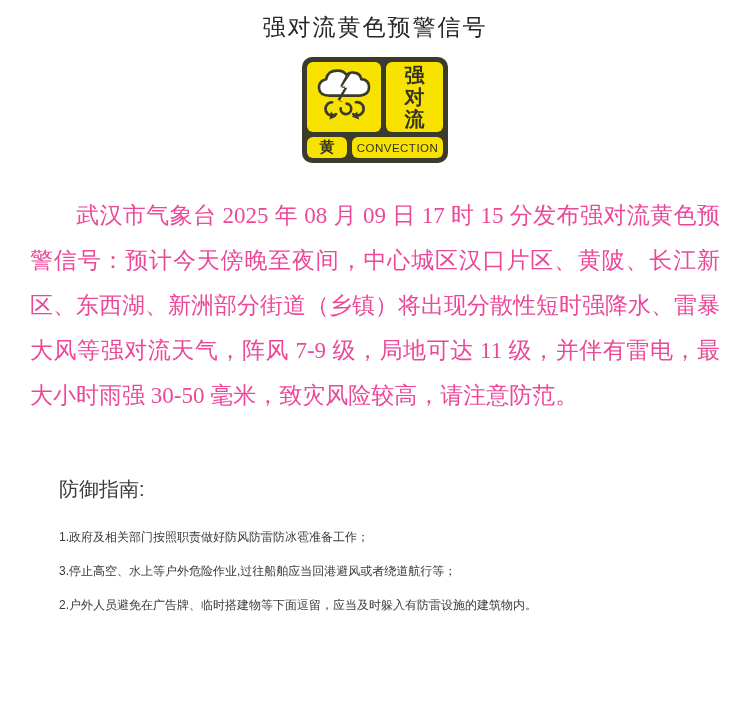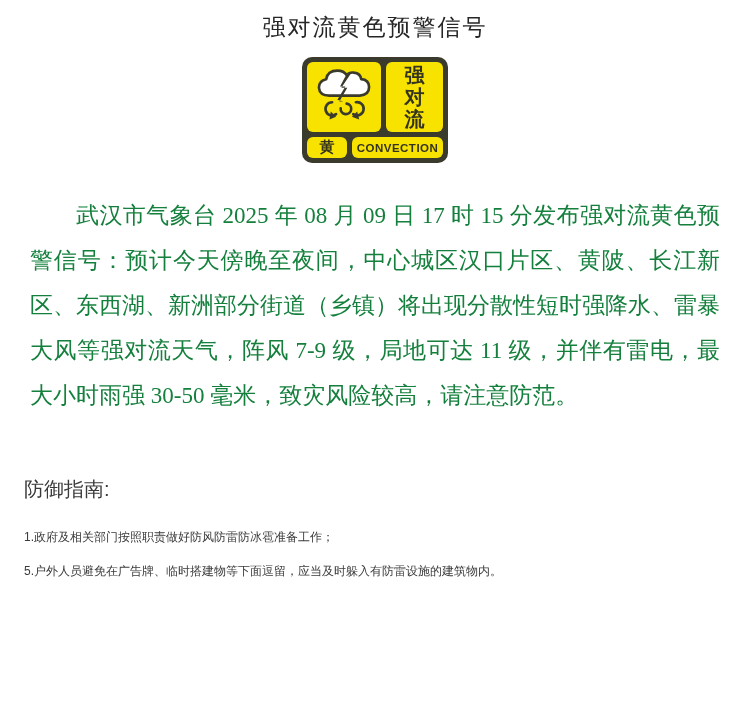--- a/index.html
+++ b/index.html
@@ -41,32 +41,33 @@
     overflow:hidden;
   }
   .icon-cell{width:74px;}
   .vert-cell{flex:1;flex-direction:column;}
   .vert-cell span{
     display:block;
     font-size:20px;line-height:22px;
     font-weight:bold;color:#33331f;
   }
   .level-cell{width:40px;font-size:15px;font-weight:bold;color:#33331f;}
-  .en-cell{flex:1;font-size:11.5px;font-weight:bold;color:#33331f;letter-spacing:0.5px;}
+  .en-cell{flex:1;font-size:11.5px;font-weight:normal;color:#33331f;letter-spacing:0.5px;}
   .announcement{
     margin:30px 30px 0 30px;
     font-size:23px;
     line-height:45px;
     text-align:justify;
     text-indent:2em;
-    color:#15803d;
+    color:#ec4899;
   }
   .guide{
     font-family:"Liberation Sans","DejaVu Sans",sans-serif;
     color:#3a3a3a;
+    padding-left:35px;
   }
   .guide-heading{
     margin:58px 30px 0 24px;
     font-size:20px;
     line-height:26px;
   }
   .guide-list{
     margin:20px 28px 0 24px;
   }
   .guide-item{
@@ -109,17 +110,18 @@
       </div>
     </div>
   </div>
 
   <p class="announcement">武汉市气象台 2025 年 08 月 09 日 17 时 15 分发布强对流黄色预警信号：预计今天傍晚至夜间，中心城区汉口片区、黄陂、长江新区、东西湖、新洲部分街道（乡镇）将出现分散性短时强降水、雷暴大风等强对流天气，阵风 7-9 级，局地可达 11 级，并伴有雷电，最大小时雨强 30-50 毫米，致灾风险较高，请注意防范。</p>
 
   <div class="guide">
     <div class="guide-heading">防御指南:</div>
     <div class="guide-list">
       <div class="guide-item">1.政府及相关部门按照职责做好防风防雷防冰雹准备工作；</div>
-      <div class="guide-item">5.户外人员避免在广告牌、临时搭建物等下面逗留，应当及时躲入有防雷设施的建筑物内。</div>
+      <div class="guide-item">3.停止高空、水上等户外危险作业,过往船舶应当回港避风或者绕道航行等；</div>
+      <div class="guide-item">2.户外人员避免在广告牌、临时搭建物等下面逗留，应当及时躲入有防雷设施的建筑物内。</div>
     </div>
   </div>
 
 </div>
 
 </body></html>

